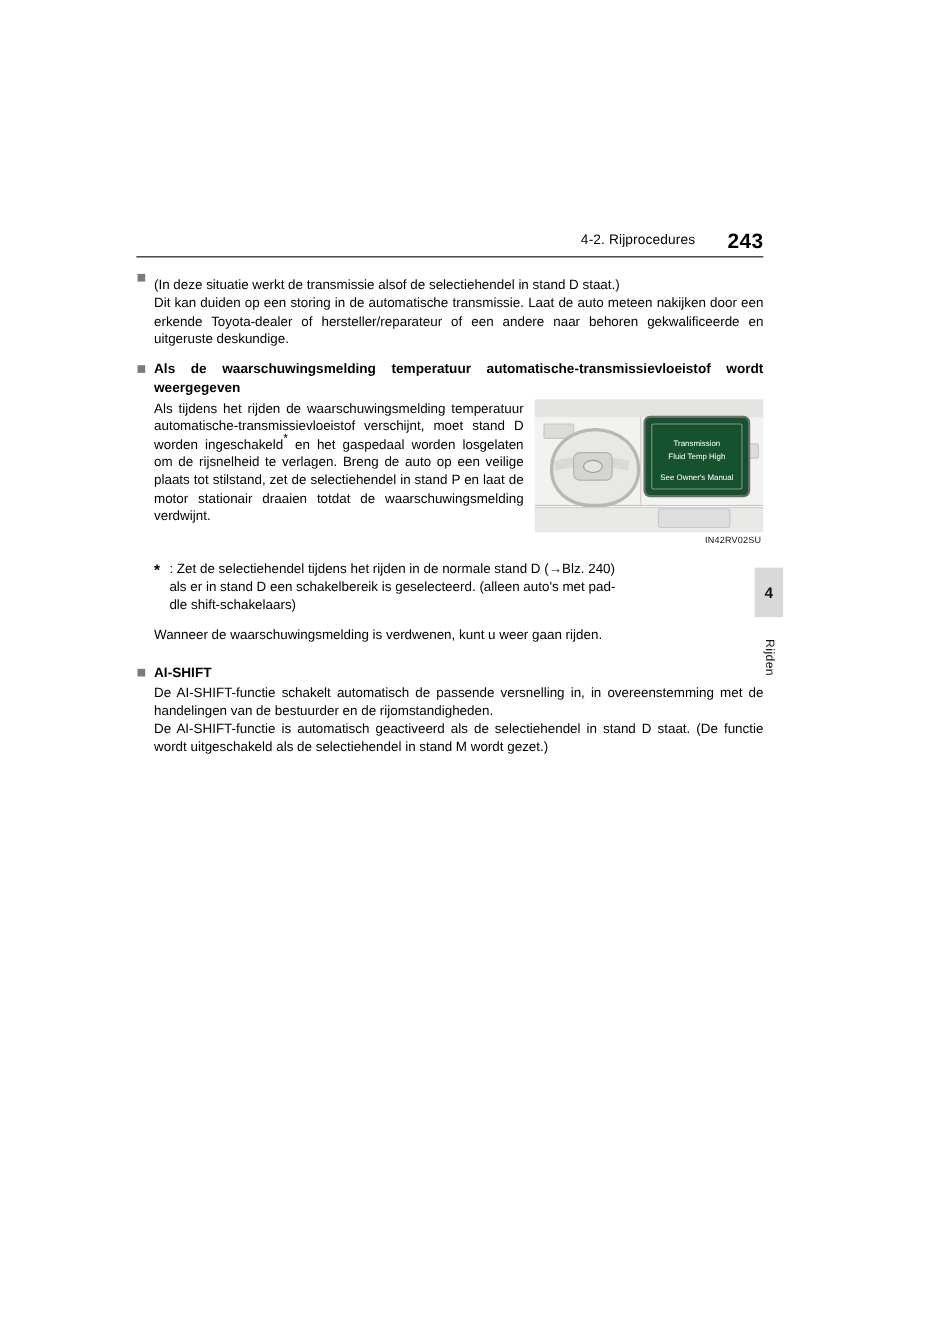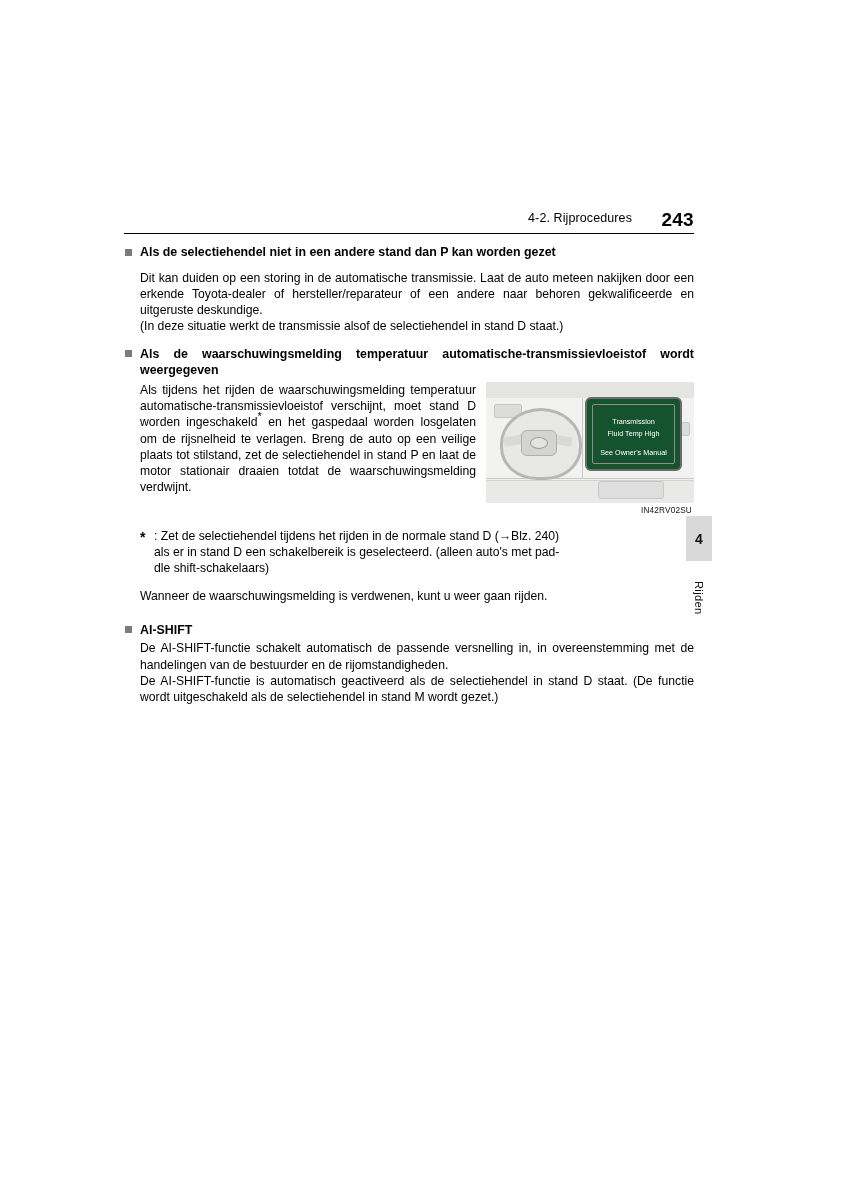--- a/index.html
+++ b/index.html
@@ -311,27 +311,26 @@
 
   <div class="side-tab">4</div>
   <div class="side-label">
     <span>Rijden</span>
   </div>
 
   <div class="content">
 
     <div class="bullet-head">
       <span class="sq"></span>
-      <span>Als de selectiehendel niet in een andere stand dan P kan worden gezet</span>
     </div>
 
     <div class="gap-sm"></div>
 
+    <p class="para">(In deze situatie werkt de transmissie alsof de selectiehendel in stand D staat.)</p>
     <p class="para">Dit kan duiden op een storing in de automatische transmissie. Laat de auto meteen nakijken door een erkende Toyota-dealer of hersteller/reparateur of een andere naar behoren gekwalificeerde en uitgeruste deskundige.</p>
-    <p class="para">(In deze situatie werkt de transmissie alsof de selectiehendel in stand D staat.)</p>
 
     <div class="gap-sm"></div>
 
     <div class="bullet-head">
       <span class="sq"></span>
       <span>Als de waarschuwingsmelding temperatuur automatische-transmissievloeistof wordt weergegeven</span>
     </div>
 
     <div class="figwrap">
       <div class="figure">

